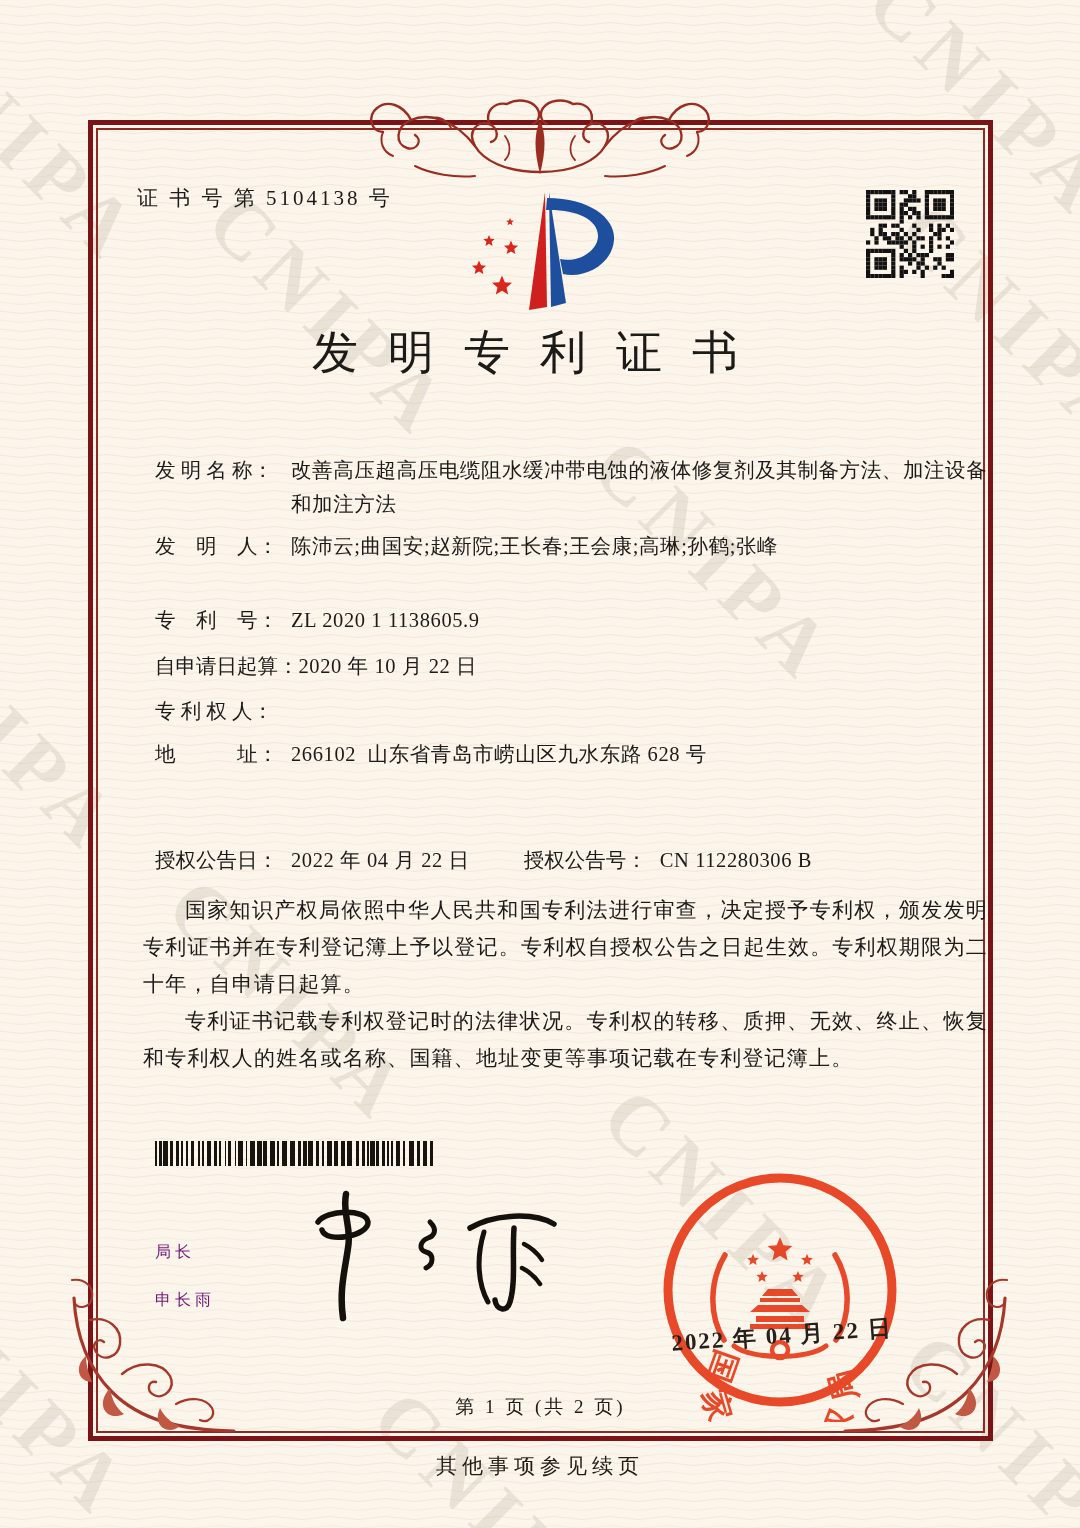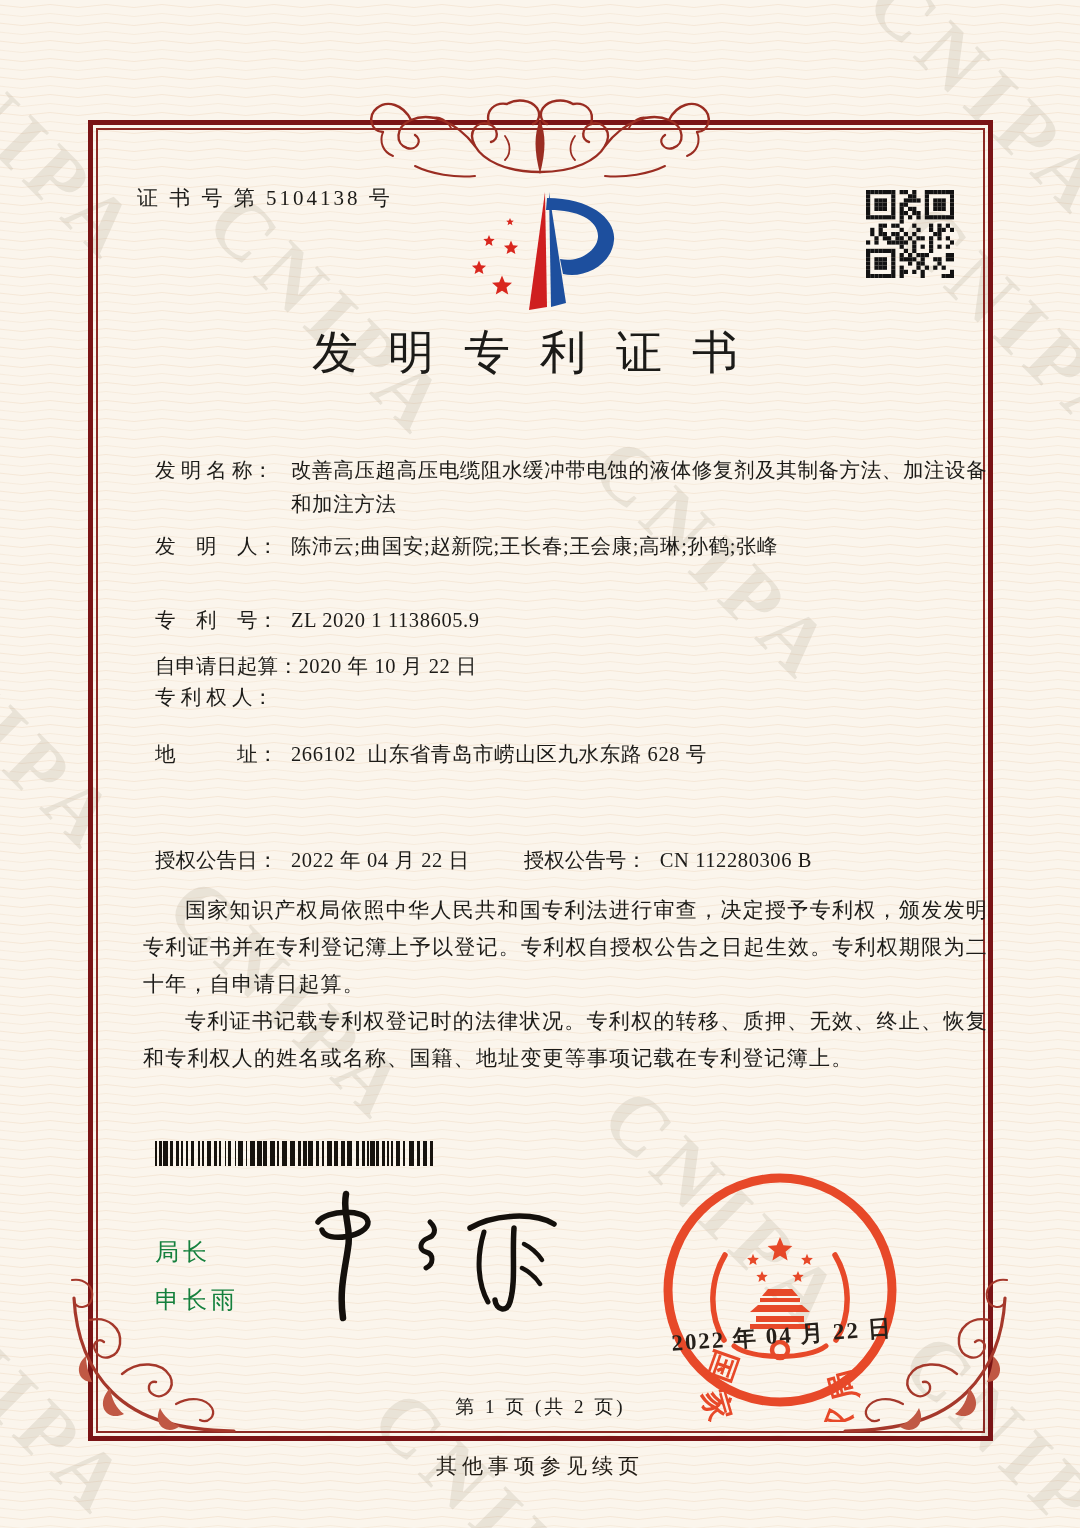--- a/index.html
+++ b/index.html
@@ -15,28 +15,28 @@
   .fl{position:absolute;}
   .fl-left{left:64px;top:1268px;}
   .fl-right{left:840px;top:1268px;transform:scaleX(-1);}
   .cert-no{position:absolute;left:137px;top:184px;font-size:21px;letter-spacing:3px;}
   .cnipa-logo{position:absolute;left:452px;top:178px;}
   .qr{position:absolute;left:866px;top:190px;}
   .title{position:absolute;left:0;top:322px;width:100%;text-align:center;font-size:46px;font-weight:normal;letter-spacing:30px;}
   .row{position:absolute;left:155px;width:834px;display:flex;font-size:20.5px;line-height:34px;}
   .row .lbl{flex:0 0 136px;white-space:pre;}
   .row .val{white-space:pre-wrap;letter-spacing:0.6px;}
-  .r-name{top:453px}.r-inv{top:529px}.r-pat{top:603px}.r-fil{top:649px}.r-own{top:680px}.r-addr{top:737px}.r-grant{top:843px}
+  .r-name{top:453px}.r-inv{top:529px}.r-pat{top:603px}.r-fil{top:649px}.r-own{top:694px}.r-addr{top:737px}.r-grant{top:843px}
   .g-gap{margin-left:54px;}
   .paras{position:absolute;left:143px;top:892px;width:845px;font-size:21px;line-height:37px;letter-spacing:1.2px;text-align:justify;}
   .paras p{margin:0;text-indent:2em;}
   .barcode{position:absolute;left:155px;top:1141px;width:282px;height:25px;display:flex;align-items:stretch;}
   .barcode i{display:block;height:100%;background:#17130e;}
   .signer{position:absolute;left:155px;top:1228px;font-family:"Liberation Sans","DejaVu Sans",sans-serif;
-          font-size:24px;line-height:48px;letter-spacing:4px;color:#15803d;}
+          font-size:16px;line-height:48px;letter-spacing:4px;color:#701a75;}
   .signature{position:absolute;left:262px;top:1186px;}
   .seal{position:absolute;left:648px;top:1158px;}
   .seal-date{position:absolute;left:650px;top:1320px;width:264px;text-align:center;font-size:23px;font-weight:bold;
              letter-spacing:2px;transform:rotate(-4deg);color:#26201a;}
   .page-info{position:absolute;left:88px;top:1394px;width:905px;text-align:center;font-size:19px;letter-spacing:3px;}
   .footer-note{position:absolute;left:0;top:1452px;width:100%;text-align:center;font-size:21px;letter-spacing:5px;color:#211c15;}
 </style>
 </head>
 <body>
 

